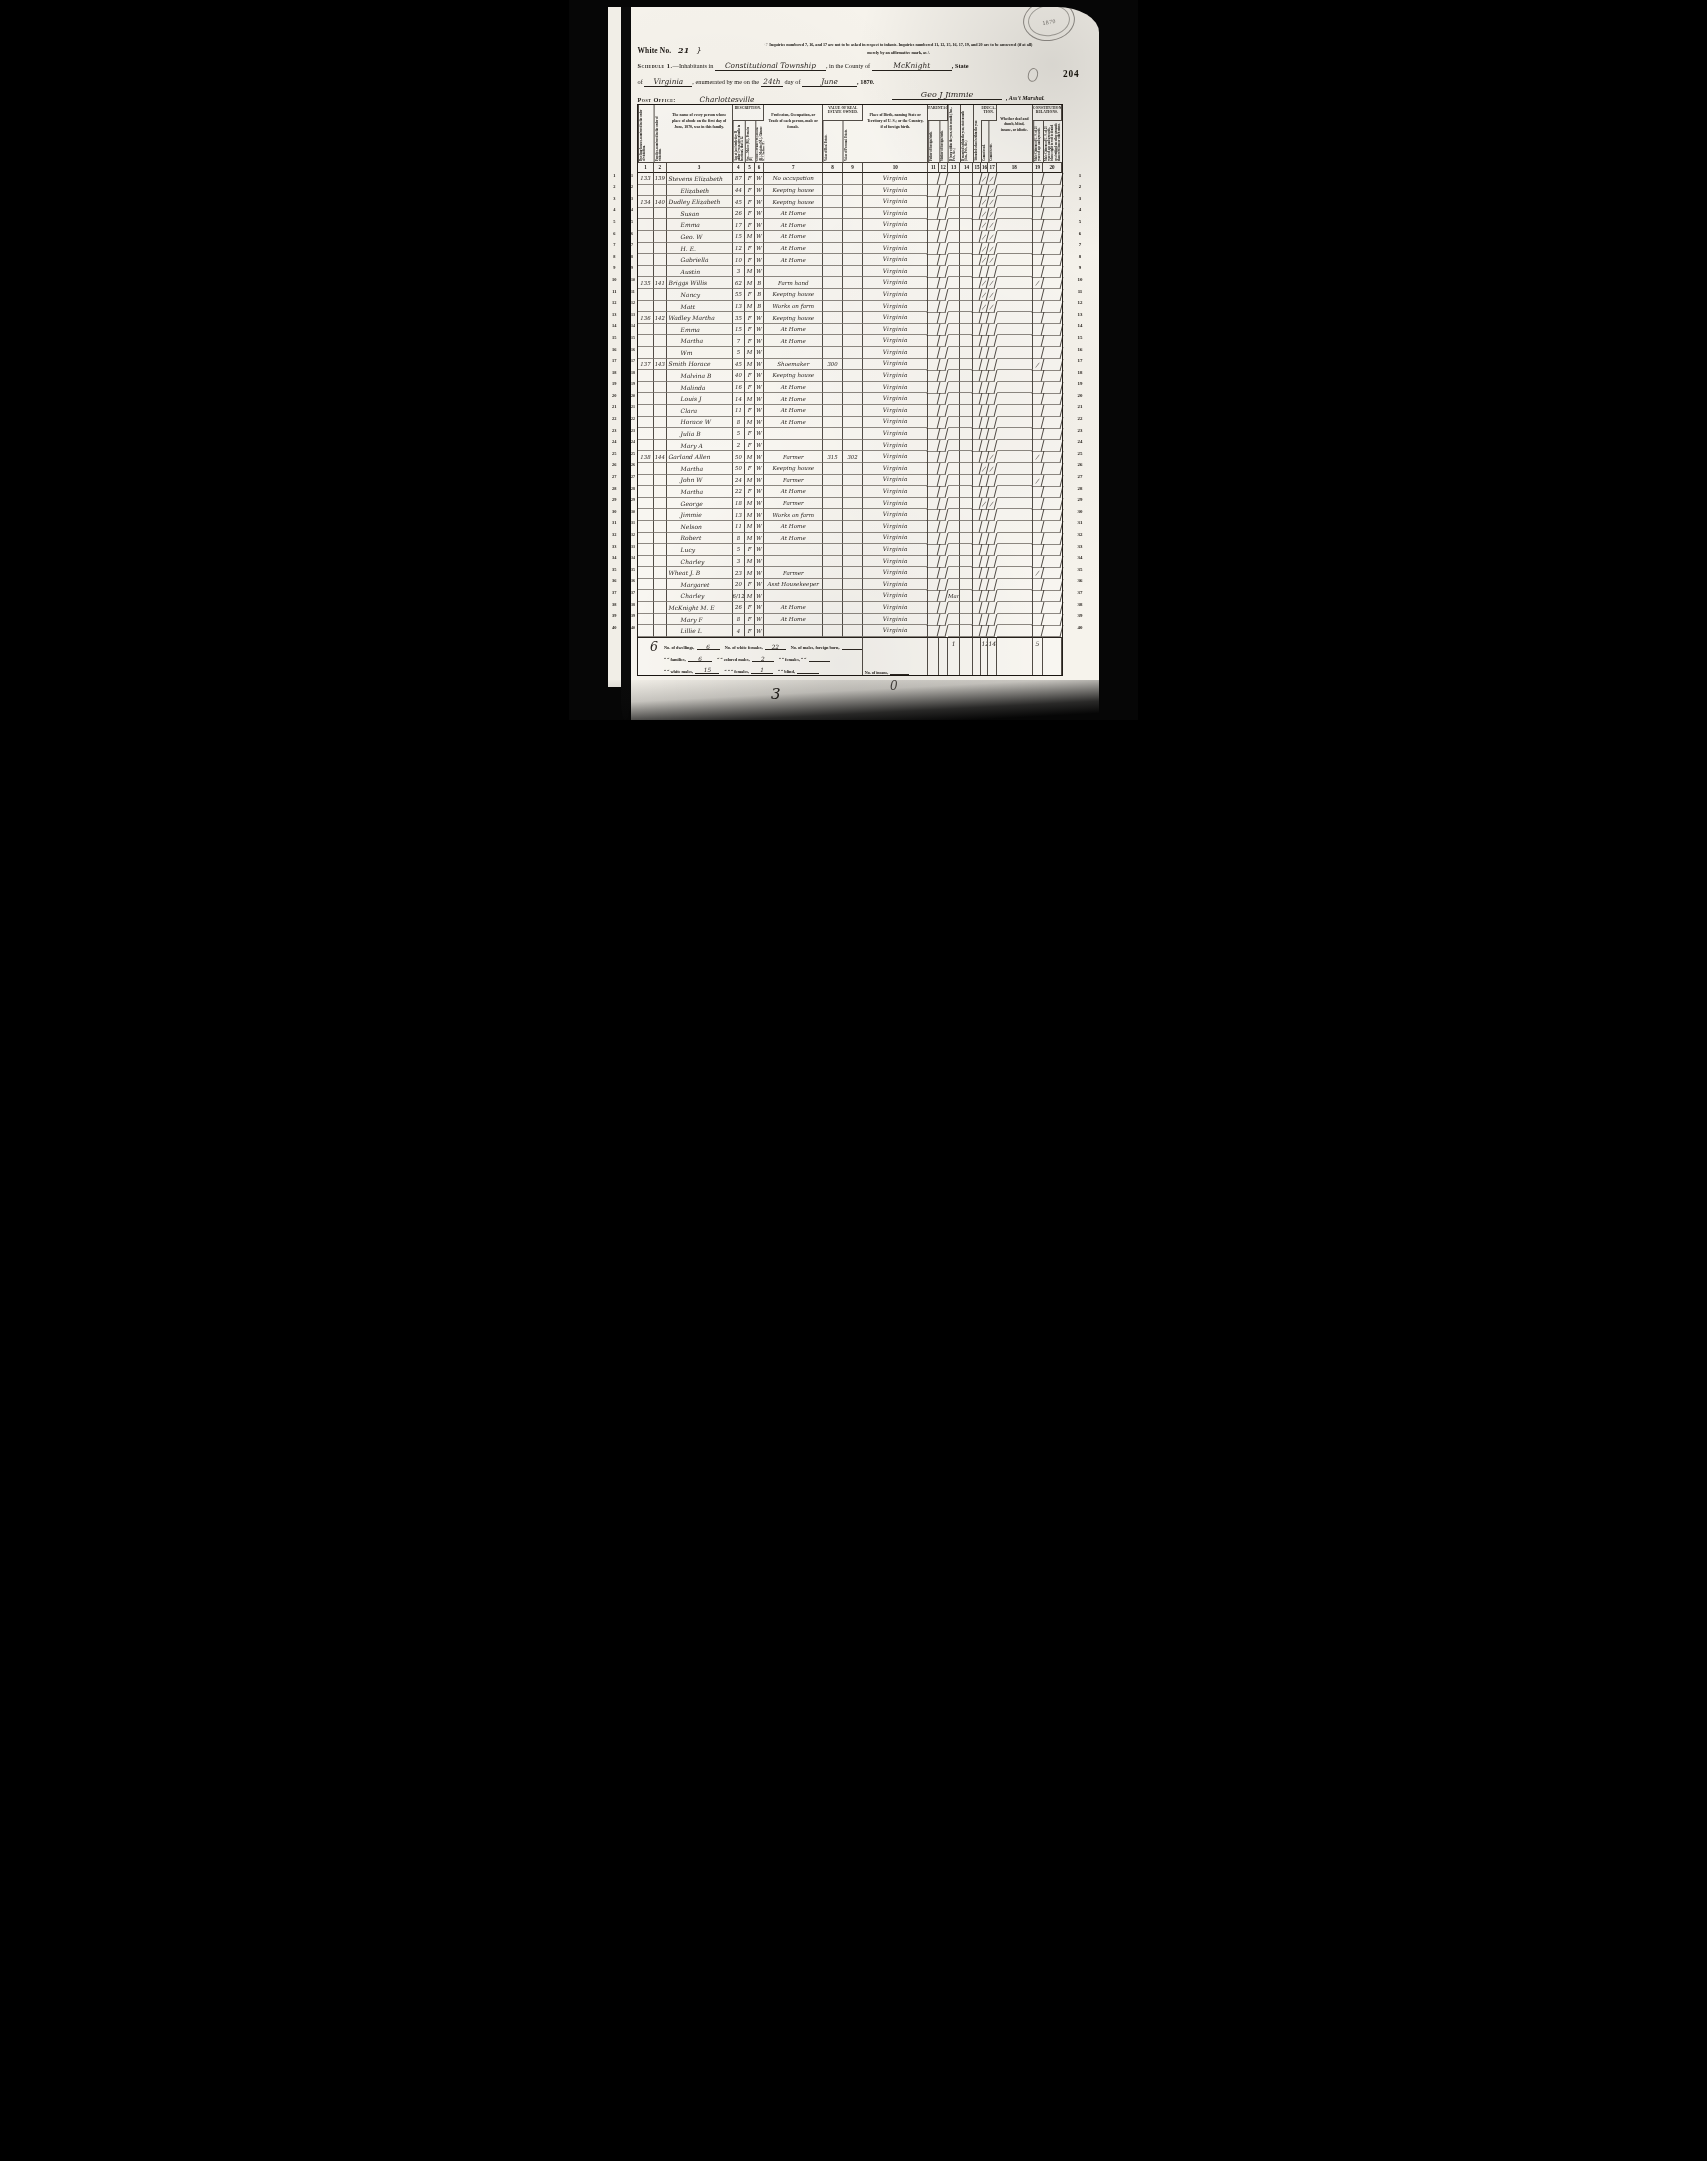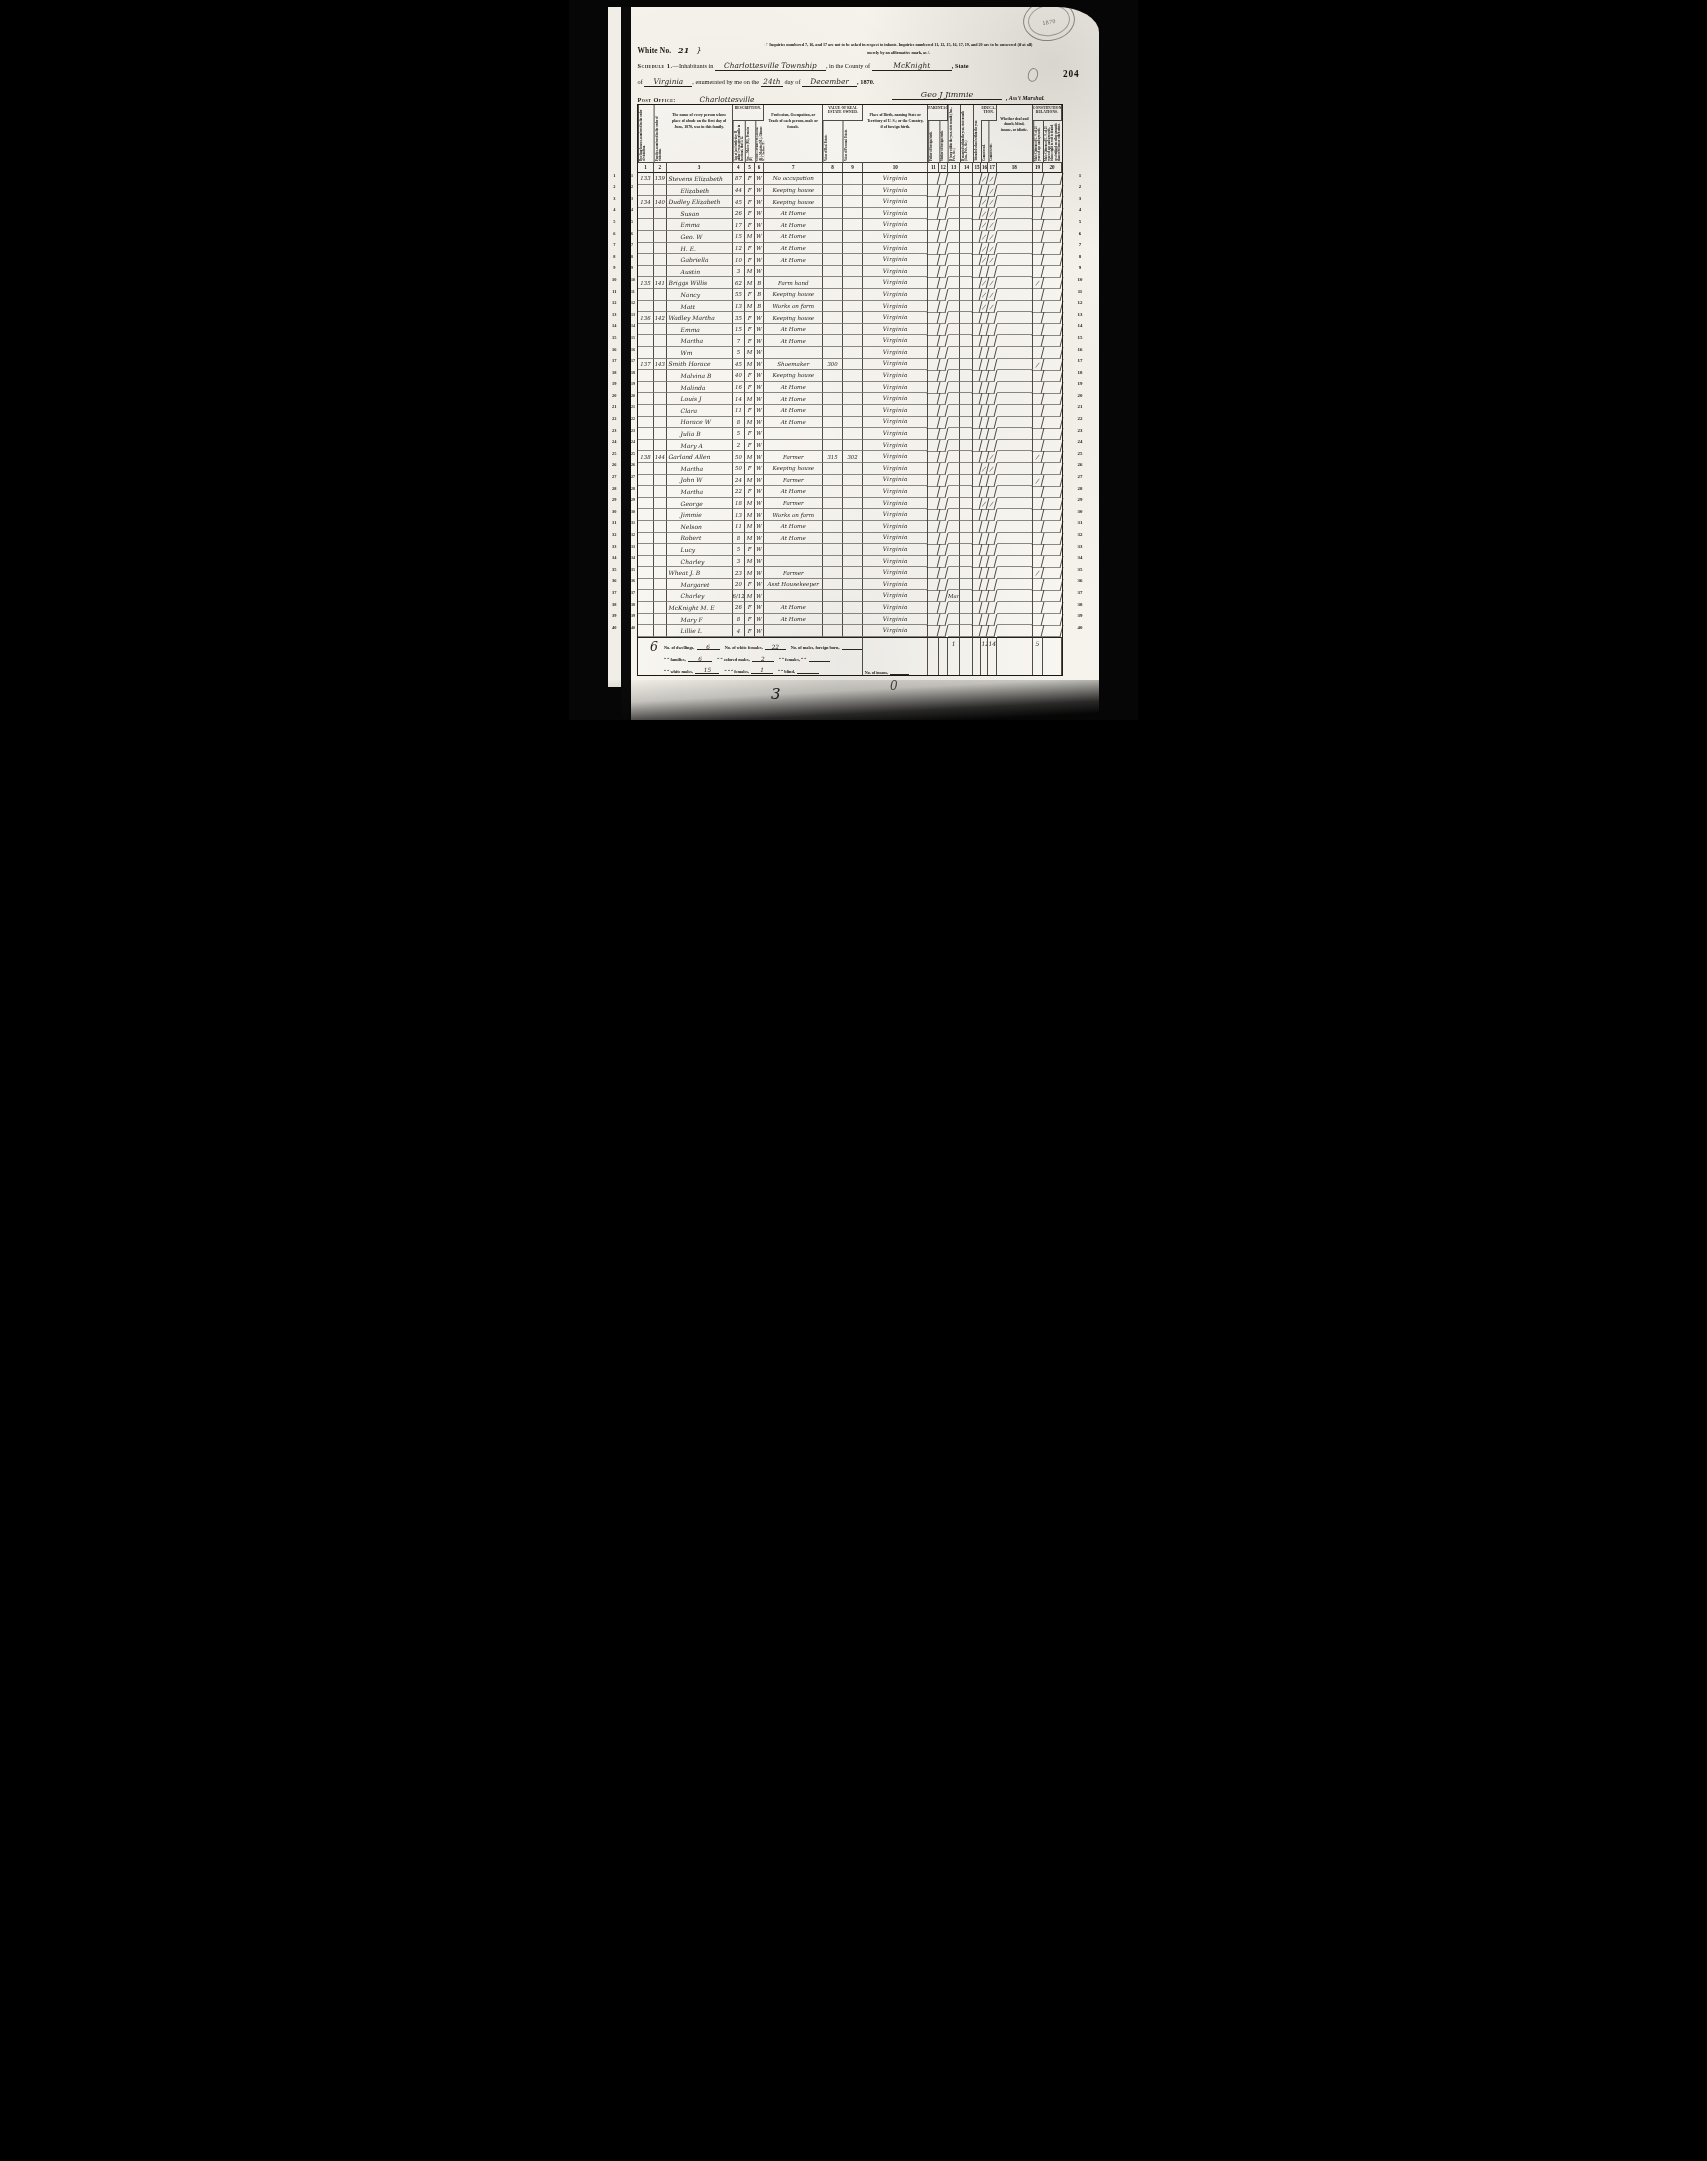--- a/index.html
+++ b/index.html
@@ -148,31 +148,31 @@
       <span class="hw brace">}</span>
     </div>
 
     <div class="instructions">
       <div>☞ Inquiries numbered 7, 16, and 17 are not to be asked in respect to infants.  Inquiries numbered 11, 12, 15, 16, 17, 19, and 20 are to be answered (if at all)</div>
       <div>merely by an affirmative mark, as /.</div>
     </div>
 
     <div class="sched1">
       <span class="sc">Schedule 1.</span><span>—Inhabitants in</span>
-      <span class="fill t-fill"><span class="hw">Charlottesville Township</span></span><span>, in the County of</span>
+      <span class="fill t-fill"><span class="hw">Constitutional Township</span></span><span>, in the County of</span>
       <span class="fill c-fill"><span class="hw">McKnight</span></span><span class="statelbl">, State</span>
     </div>
     <div class="stamp268">204</div>
 
     <div class="sched2">
       <span>of</span>
       <span class="fill s-fill"><span class="hw">Virginia</span></span><span>, enumerated by me on the</span>
       <span class="fill d-fill"><span class="hw">24th</span></span>
       <span>day of</span>
-      <span class="fill m-fill"><span class="hw">December</span></span><span class="statelbl">, 1870.</span>
+      <span class="fill m-fill"><span class="hw">June</span></span><span class="statelbl">, 1870.</span>
     </div>
 
     <div class="postline">
       <span class="sc">Post Office:</span>
       <span class="fill p-fill"><span class="hw">Charlottesville</span></span>
     </div>
     <div class="signature">
       <span class="fill"><span class="hw">Geo J Jimmie</span></span>
     </div>
     <div class="marshal">, Ass't Marshal.</div>

